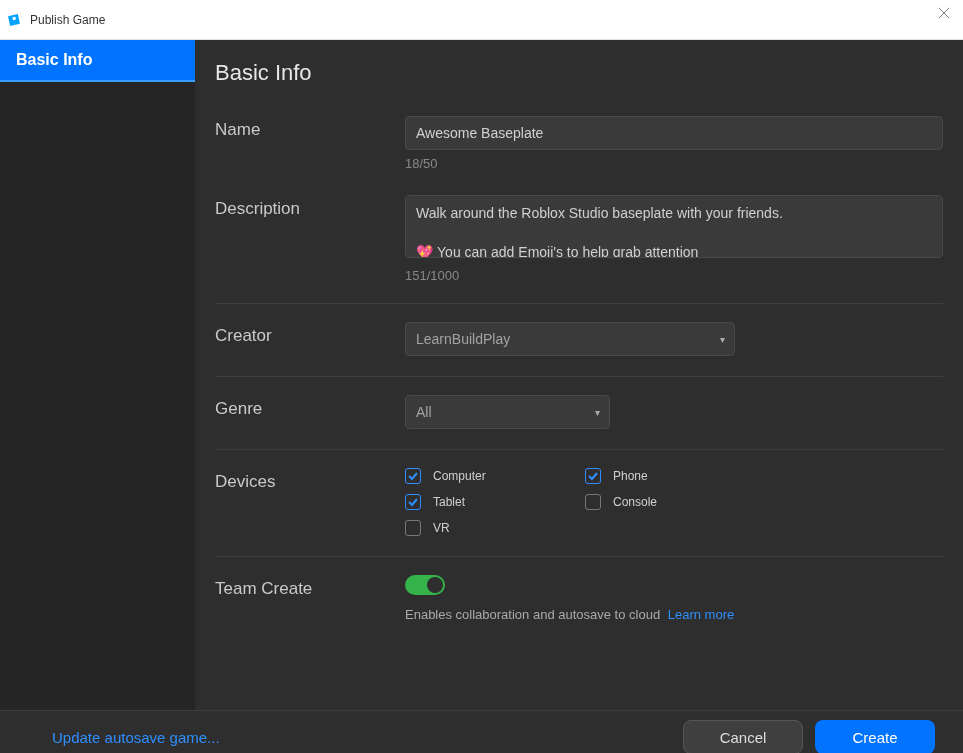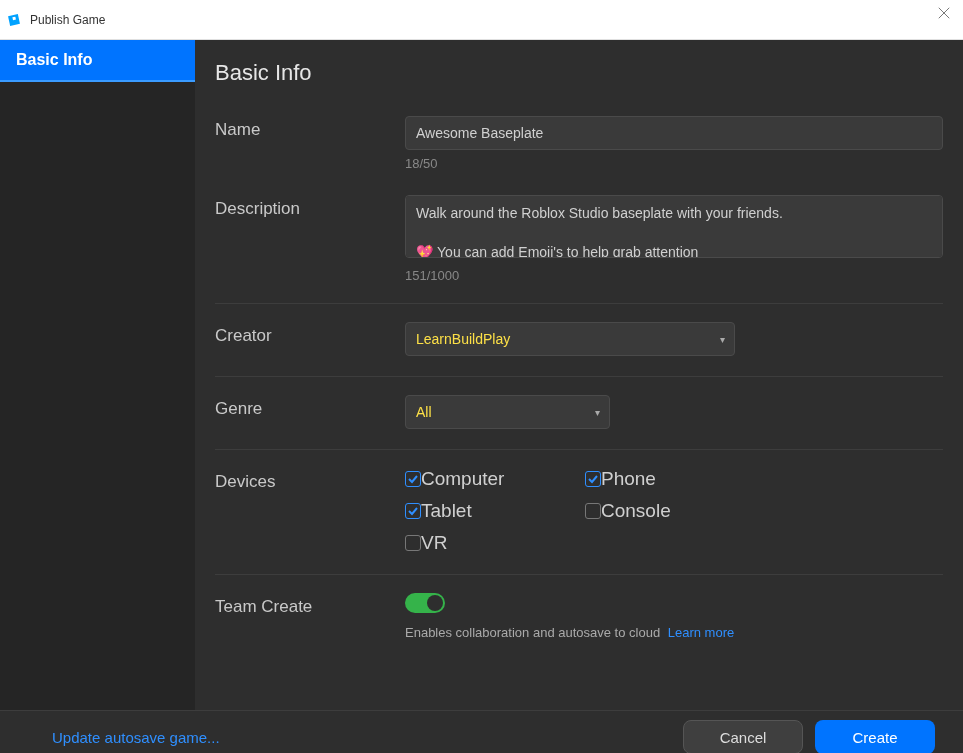--- a/index.html
+++ b/index.html
@@ -24,27 +24,27 @@
 .field { flex: 1; }
 
 .text-input, .textarea, .select {
   width: 100%; background: #3a3a3a; border: 1px solid #4a4a4a; color: #d0d0d0;
   border-radius: 4px; padding: 8px 10px; font-size: 14px; font-family: inherit;
 }
 .textarea { resize: none; height: 63px; line-height: 1.4; }
 .counter { color: #888; font-size: 13px; margin-top: 6px; }
 
 .select-wrap { position: relative; display: inline-block; }
-.select { background: #3a3a3a; border: 1px solid #4a4a4a; color: #fde047; border-radius: 4px; padding: 8px 30px 8px 10px; font-size: 14px; cursor: pointer; }
+.select { background: #3a3a3a; border: 1px solid #4a4a4a; color: #a3a3a3; border-radius: 4px; padding: 8px 30px 8px 10px; font-size: 14px; cursor: pointer; }
 .select-wrap .chev { position: absolute; right: 10px; top: 50%; transform: translateY(-50%); pointer-events: none; color: #aaa; font-size: 10px; }
 .sel-creator { width: 330px; }
 .sel-genre { width: 205px; }
 
 .devices-grid { display: grid; grid-template-columns: 180px 180px; row-gap: 10px; }
-.chk { display: flex; align-items: center; gap: 0; font-size: 19px; color: #d0d0d0; cursor: pointer; }
+.chk { display: flex; align-items: center; gap: 12px; font-size: 12px; color: #d0d0d0; cursor: pointer; }
 .chk-box { width: 16px; height: 16px; border: 1px solid #777; border-radius: 3px; background: #2e2e2e; display: flex; align-items: center; justify-content: center; }
 .chk-box.checked { background: #2e2e2e; border-color: #2f8fff; }
 .chk-box.checked svg { display: block; }
 .chk-box svg { display: none; width: 12px; height: 12px; }
 
 .toggle { width: 40px; height: 20px; border-radius: 10px; background: #35b34a; position: relative; cursor: pointer; }
 .toggle .knob { width: 16px; height: 16px; border-radius: 50%; background: #2e2e2e; position: absolute; top: 2px; right: 2px; }
 .tc-desc { font-size: 13px; color: #aaa; margin-top: 12px; }
 .tc-desc a { color: #2f8fff; text-decoration: none; margin-left: 4px; cursor: pointer; }
 

